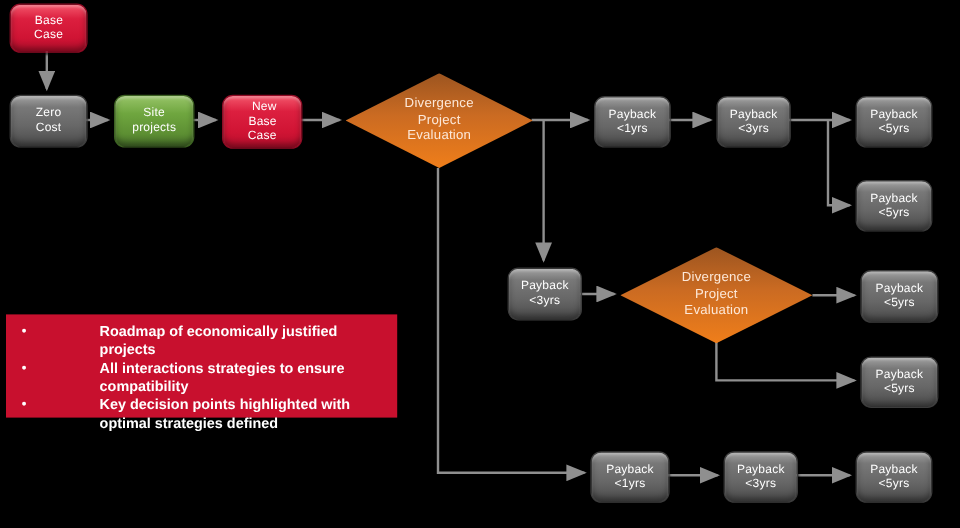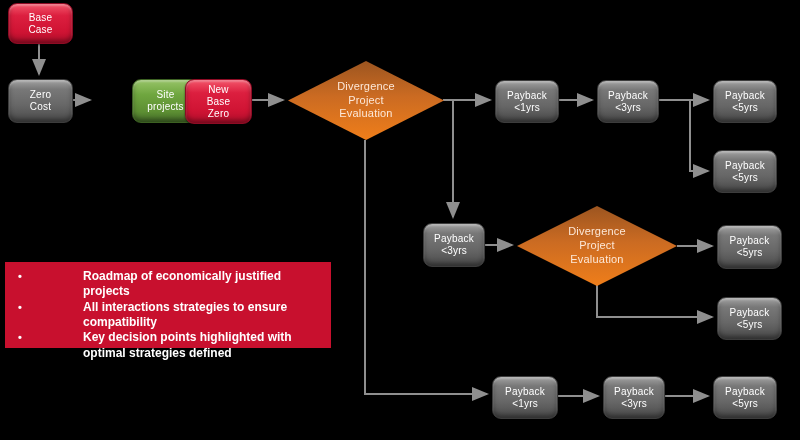--- a/index.html
+++ b/index.html
@@ -9,22 +9,22 @@
   }
   #wires{position:absolute;left:0;top:0;width:800px;height:440px;z-index:1;}
   .node{
     position:absolute;z-index:2;border-radius:9px;
     display:flex;align-items:center;justify-content:center;text-align:center;
     color:#fff;font-size:10px;line-height:1.2;letter-spacing:.2px;
     white-space:pre-line;
     box-shadow:inset 0 2px 2px rgba(255,255,255,.28), inset 0 -3px 5px rgba(0,0,0,.38), 0 1px 2px rgba(0,0,0,.6);
   }
   .gray{background:linear-gradient(180deg,#a2a2a2 0%,#787878 22%,#676767 60%,#4a4a4a 100%);border:1px solid #3c3c3c;}
-  .red{background:linear-gradient(180deg,#f3566b 0%,#dc1f3f 30%,#d01434 70%,#b50e2c 100%);border:1px solid #8e0b24;}
-  .green{background:linear-gradient(180deg,#97c468 0%,#6fa63f 35%,#5d8f33 75%,#47702a 100%);border:1px solid #3c6122;margin-left:37px;}
+  .red{background:linear-gradient(180deg,#f3566b 0%,#dc1f3f 30%,#d01434 70%,#b50e2c 100%);border:1px solid #8e0b24;text-align:right;}
+  .green{background:linear-gradient(180deg,#97c468 0%,#6fa63f 35%,#5d8f33 75%,#47702a 100%);border:1px solid #3c6122;}
   .diamond{position:absolute;z-index:2;}
   .diamond svg{position:absolute;left:0;top:0;}
   .dtext{
     position:absolute;left:0;top:0;right:0;bottom:0;z-index:3;
     display:flex;align-items:center;justify-content:center;text-align:center;
     color:#fde8d8;font-size:11px;line-height:1.25;letter-spacing:.2px;white-space:pre-line;
   }
   .callout{
     position:absolute;left:5px;top:262px;width:326px;height:86px;z-index:2;
     background:#c8102e;color:#fff;box-sizing:border-box;padding:7px 8px 6px 8px;
@@ -69,21 +69,21 @@
   </svg>
 
   <div class="node red" style="left:8px;top:3px;width:63px;height:39px">Base
 Case</div>
   <div class="node gray" style="left:8px;top:79px;width:63px;height:42px">Zero
 Cost</div>
   <div class="node green" style="left:95px;top:79px;width:65px;height:42px">Site
 projects</div>
   <div class="node red" style="left:185px;top:79px;width:65px;height:43px">New
 Base
-Zero</div>
+Case</div>
 
   <div class="diamond" style="left:288px;top:61px;width:156px;height:79px">
     <svg width="156" height="79" viewBox="0 0 156 79">
       <polygon points="78,0 156,39.5 78,79 0,39.5" fill="url(#orangeGrad)"></polygon>
     </svg>
     <div class="dtext">Divergence
 Project
 Evaluation</div>
   </div>
 

